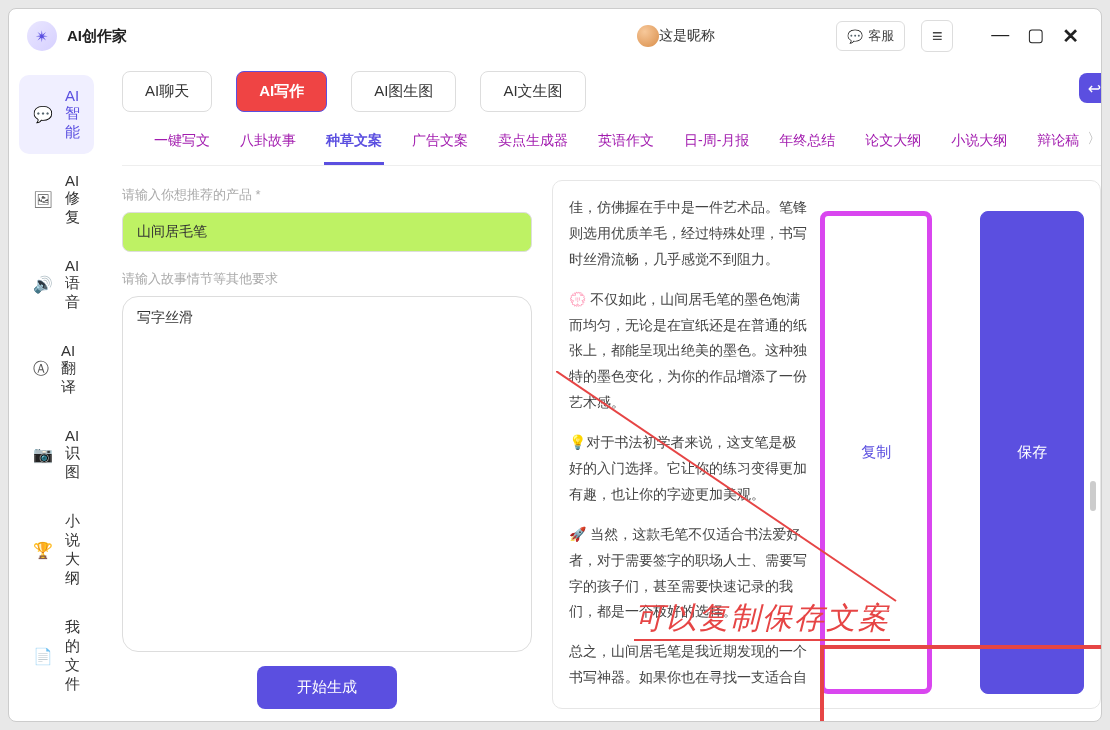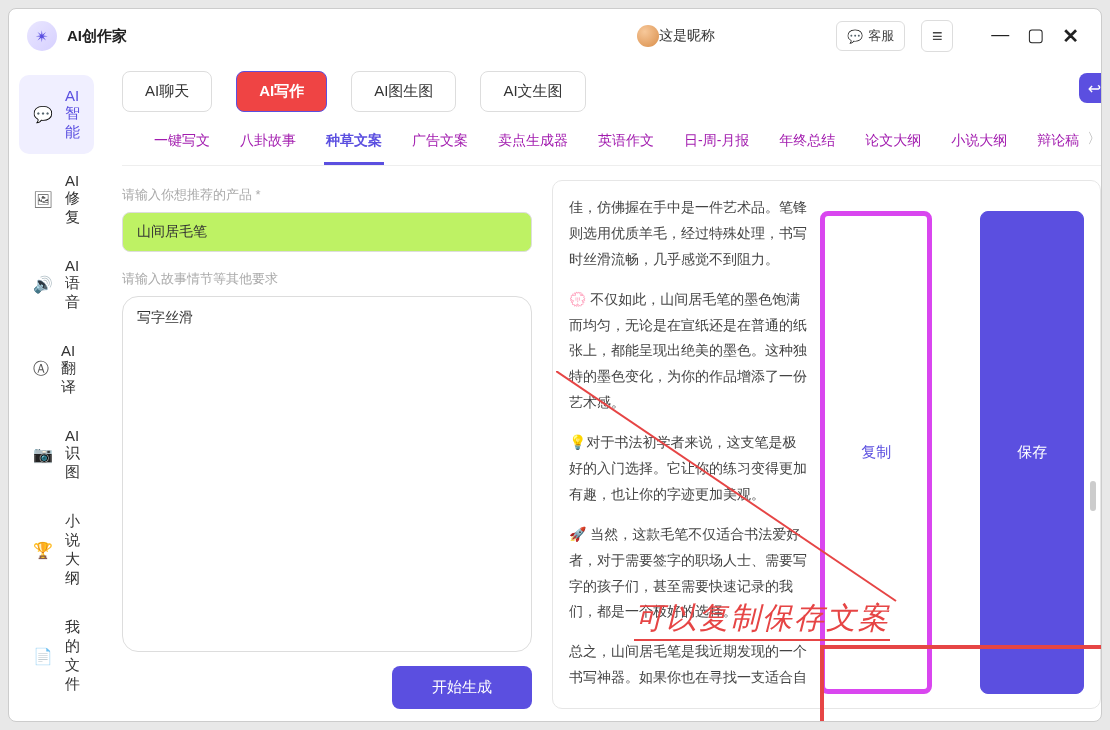--- a/index.html
+++ b/index.html
@@ -129,21 +129,21 @@
 .text-input {
   border: 1px solid #ddd; border-radius: 8px;
   padding: 11px 14px; font-size: 14px; color: #333;
   background: #bef264;
 }
 .textarea {
   border: 1px solid #ddd; border-radius: 16px;
   padding: 12px 14px; font-size: 14px; color: #333;
   background: #fff; flex: 1; resize: none; min-height: 280px;
 }
-.generate-row { display: flex; justify-content: flex-end; margin-top: 14px; }
+.generate-row { display: flex; justify-content: center; margin-top: 14px; }
 .generate-btn {
   background: #5b4fe0; color: #fff; border: none;
   padding: 12px 40px; border-radius: 8px; font-size: 15px;
   cursor: pointer;
 }
 
 .right-col {
   flex: 1;
   border: 1px solid #e6e6e6; border-radius: 10px;
   padding: 14px 16px;

